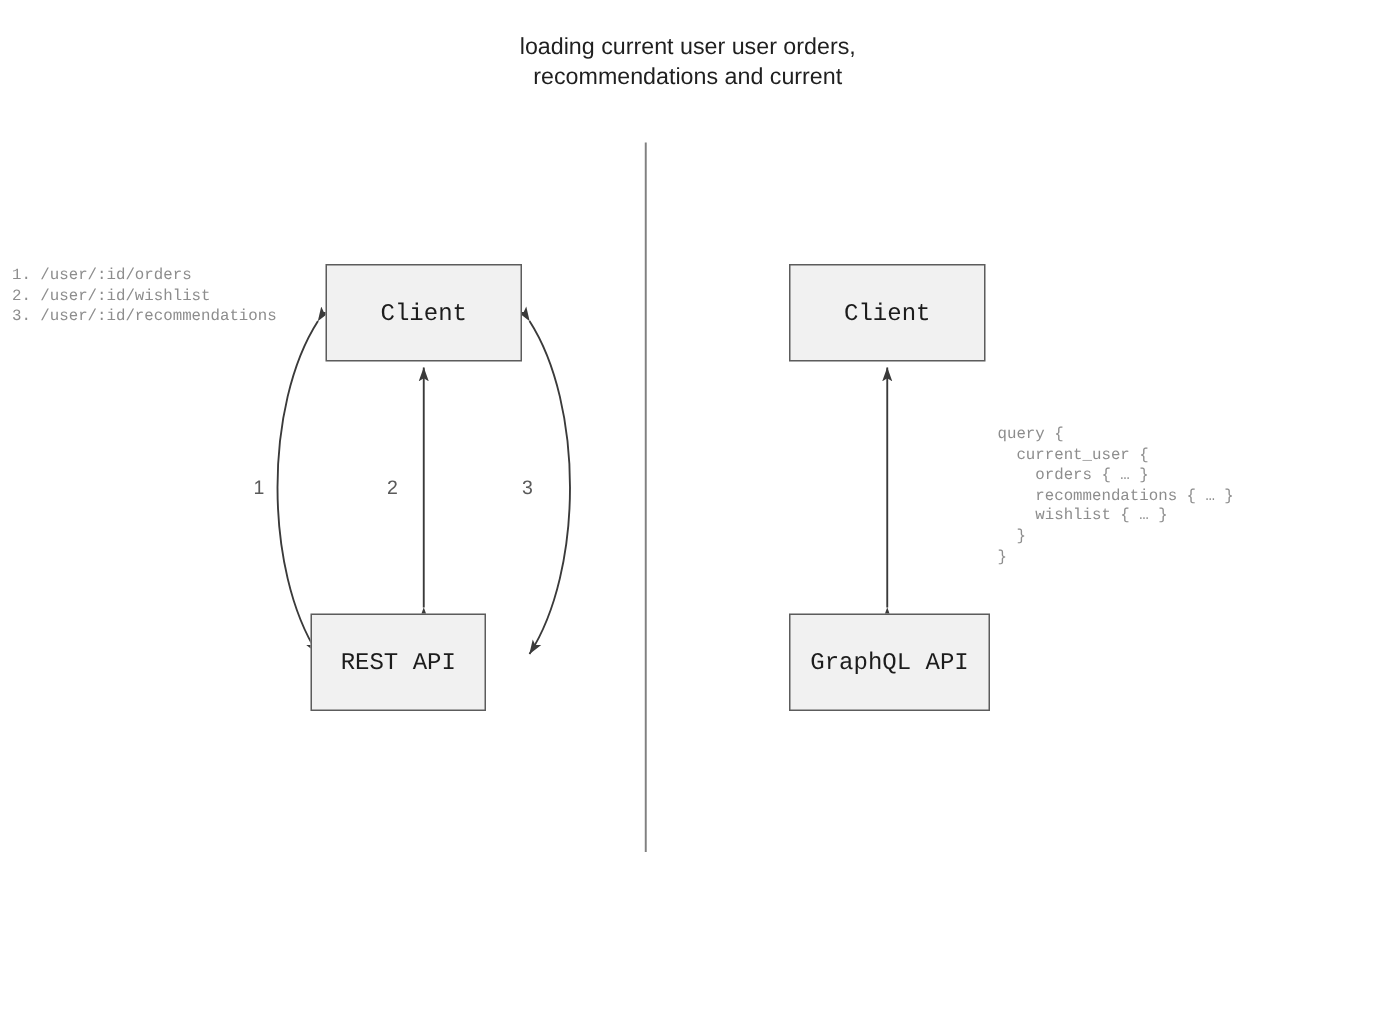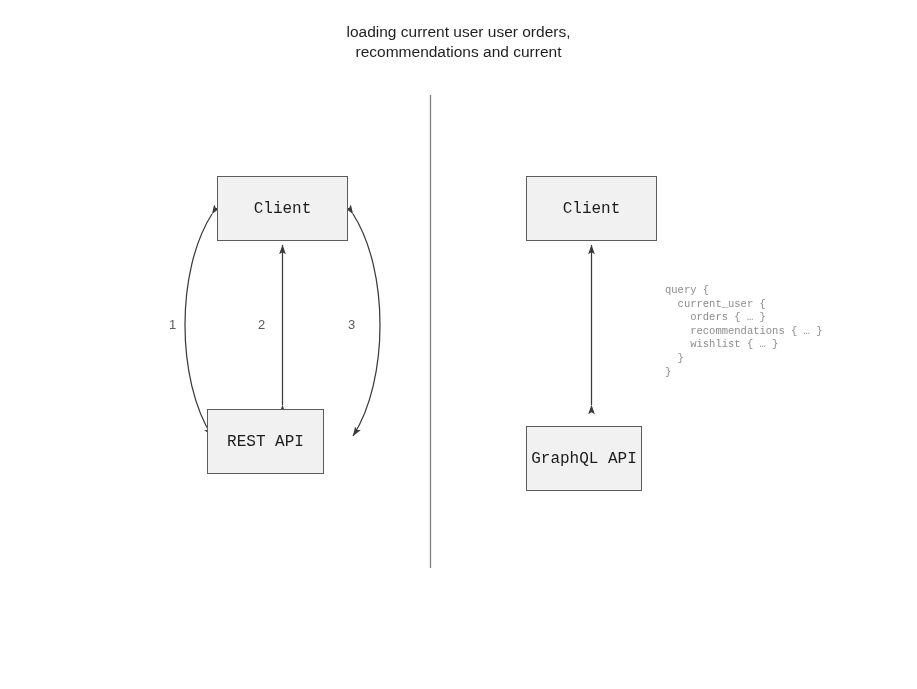--- a/index.html
+++ b/index.html
@@ -46,21 +46,21 @@
     justify-content: center;
     font-family: Liberation Mono, monospace;
     font-size: 16px;
     color: #1c1c1c;
     z-index: 3;
   }
 
   #node-client-rest  { left: 217px; top: 176px; width: 131px; height: 65px; }
   #node-rest-api     { left: 207px; top: 409px; width: 117px; height: 65px; }
   #node-client-gql   { left: 526px; top: 176px; width: 131px; height: 65px; }
-  #node-graphql-api  { left: 526px; top: 426px; width: 116px; height: 65px; }
+  #node-graphql-api  { left: 526px; top: 409px; width: 134px; height: 65px; }
 
   
   .edge-label {
     position: absolute;
     font-family: "Liberation Sans", sans-serif;
     font-size: 13px;
     color: #5a5a5a;
     z-index: 4;
   }
   #edge-label-1 { left: 169px; top: 317px; }
@@ -107,20 +107,23 @@
   </svg>
 
   <div class="node" id="node-client-rest">Client</div>
 
   <div class="node" id="node-rest-api">REST API</div>
 
   <div class="edge-label" id="edge-label-1">1</div>
   <div class="edge-label" id="edge-label-2">2</div>
   <div class="edge-label" id="edge-label-3">3</div>
 
+  <div class="code" id="rest-endpoints">1. /user/:id/orders
+2. /user/:id/wishlist
+3. /user/:id/recommendations</div>
 
   <div class="node" id="node-client-gql">Client</div>
 
   <div class="node" id="node-graphql-api">GraphQL API</div>
 
   <div class="code" id="graphql-query">query {
   current_user {
     orders { … }
     recommendations { … }
     wishlist { … }

